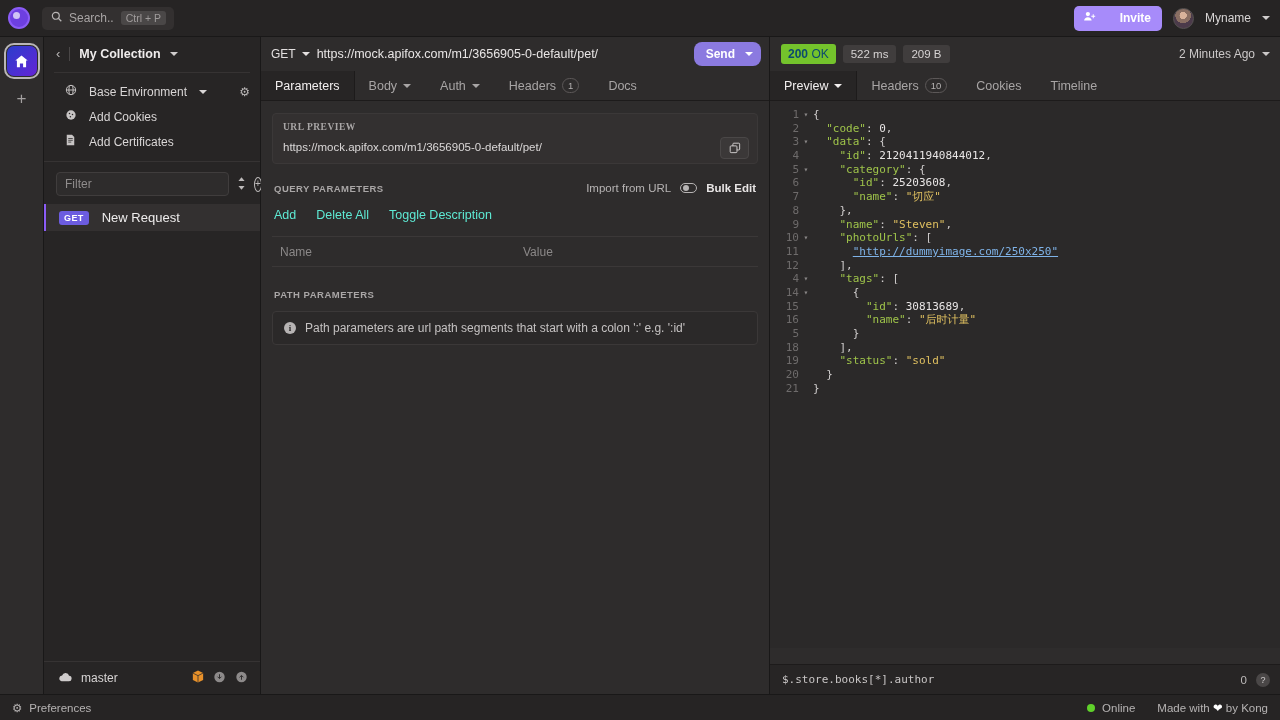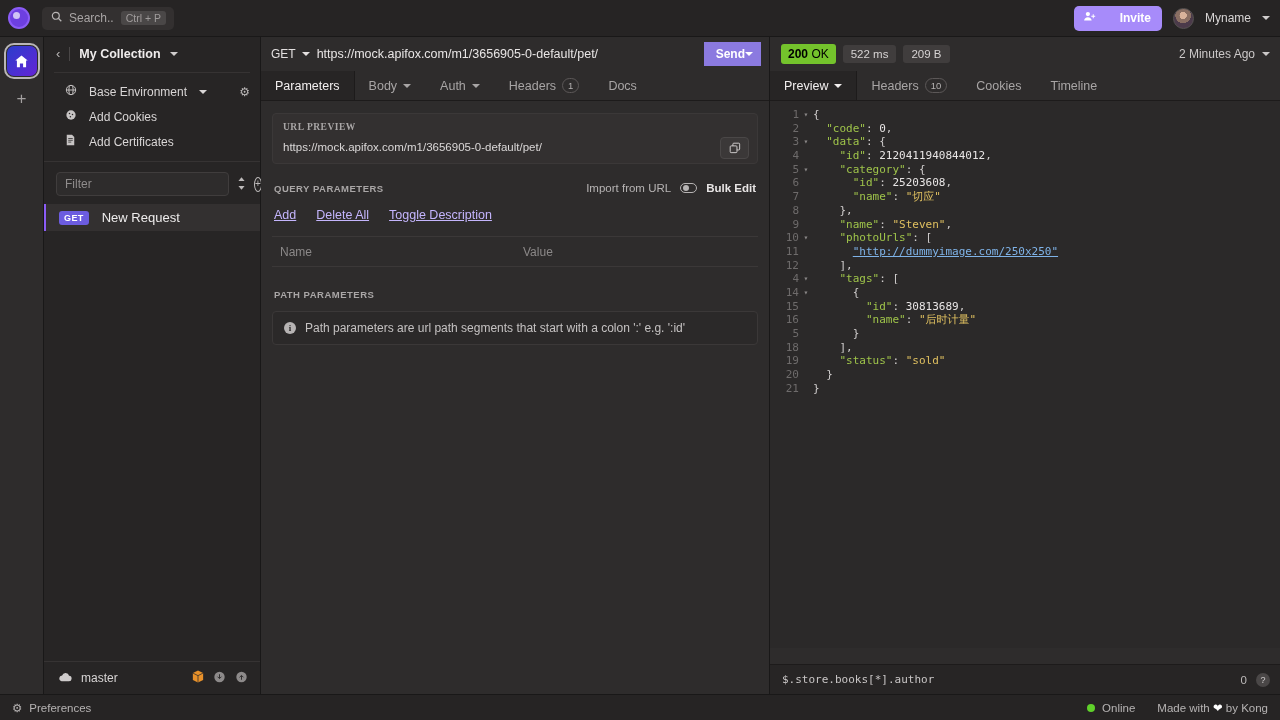--- a/index.html
+++ b/index.html
@@ -154,22 +154,22 @@
   .url-row {
     height: 34px; flex: 0 0 34px; display: flex; align-items: center;
     padding: 0 8px 0 10px; gap: 7px; background: #2e2c2c;
   }
   .method-sel {
     display: flex; align-items: center; gap: 6px;
     font-size: 12px; color: #e3e0e0; cursor: pointer; font-weight: normal;
   }
   .url-text { flex: 1 1 auto; font-size: 12.5px; color: #e8e5e5; white-space: nowrap; overflow: hidden; }
   .send-btn {
-    background: #8b7ae0; color: #fff; border: none; border-radius: 0;
-    height: 24px; display: flex; align-items: center; 
+    background: #8b7ae0; color: #fff; border: none; border-radius: 8px;
+    height: 24px; display: flex; align-items: center; gap: 10px;
     padding: 0 8px 0 12px; font-size: 12px; font-weight: bold; cursor: pointer;
     font-family: "Liberation Sans", sans-serif;
   }
 
   .tabs {
     height: 30px; flex: 0 0 30px; display: flex; align-items: stretch;
     border-bottom: 1px solid #1d1b1b; background: #2e2c2c;
   }
   .tab {
     display: flex; align-items: center; gap: 6px;
@@ -202,21 +202,21 @@
   .link-txt { font-size: 11.5px; color: #b6b3b3; cursor: pointer; }
   .link-strong { font-size: 11.5px; color: #e8e5e5; font-weight: bold; cursor: pointer; }
   .toggle {
     width: 17px; height: 10px; border-radius: 6px; border: 1.3px solid #b6b3b3;
     position: relative; cursor: pointer;
   }
   .toggle::after { content:""; position:absolute; width:6px; height:6px; border-radius:50%;
     background:#b6b3b3; left:1.4px; top:1px; }
 
   .qp-actions { display: flex; gap: 20px; margin: 14px 2px 0 2px; }
-  .qp-action { font-size: 12.5px; color: #c4b5fd; cursor: pointer; text-decoration: underline; }
+  .qp-action { font-size: 12.5px; color: #5eead4; cursor: pointer; }
 
   .kv-row { display: flex; margin-top: 14px; border-top: 1px solid #3b3838; }
   .kv-cell {
     flex: 1 1 50%; height: 30px; display: flex; align-items: center;
     border-bottom: 1px solid #3b3838; font-size: 12px; color: #8b8888; padding: 0 8px;
   }
   .kv-cell:first-child { border-right: 0; }
 
   .pp-head { margin: 20px 2px 0 2px; }
   .pp-note {
@@ -227,21 +227,21 @@
   .info-ic {
     width: 12px; height: 12px; border-radius: 50%; background: #b6b3b3; color: #2b2929;
     font-size: 9px; font-weight: bold; display: flex; align-items: center; justify-content: center;
     flex: 0 0 12px; font-family: "Liberation Serif", serif;
   }
 
   
   .respane { flex: 1 1 auto; background: #2e2c2c; display: flex; flex-direction: column; min-height: 0; }
   .status-row { height: 34px; flex: 0 0 34px; display: flex; align-items: center; gap: 7px; padding: 0 10px 0 11px; }
   .status-200 {
-    background: #74c32c; color: #000000; font-weight: bold; font-size: 12px;
+    background: #74c32c; color: #0c4a6e; font-weight: bold; font-size: 12px;
     border-radius: 3px; padding: 3px 7px;
   }
   .status-200 .ok { font-weight: normal; }
   .chip {
     background: #403d3d; color: #d6d3d3; font-size: 11.5px;
     border-radius: 3px; padding: 3px 8px;
   }
   .status-right { margin-left: auto; display: flex; align-items: center; gap: 7px; font-size: 12px; color: #cbc8c8; cursor: pointer; }
 
   .resbody { flex: 1 1 auto; overflow: hidden; background: #2b2929; position: relative; }

